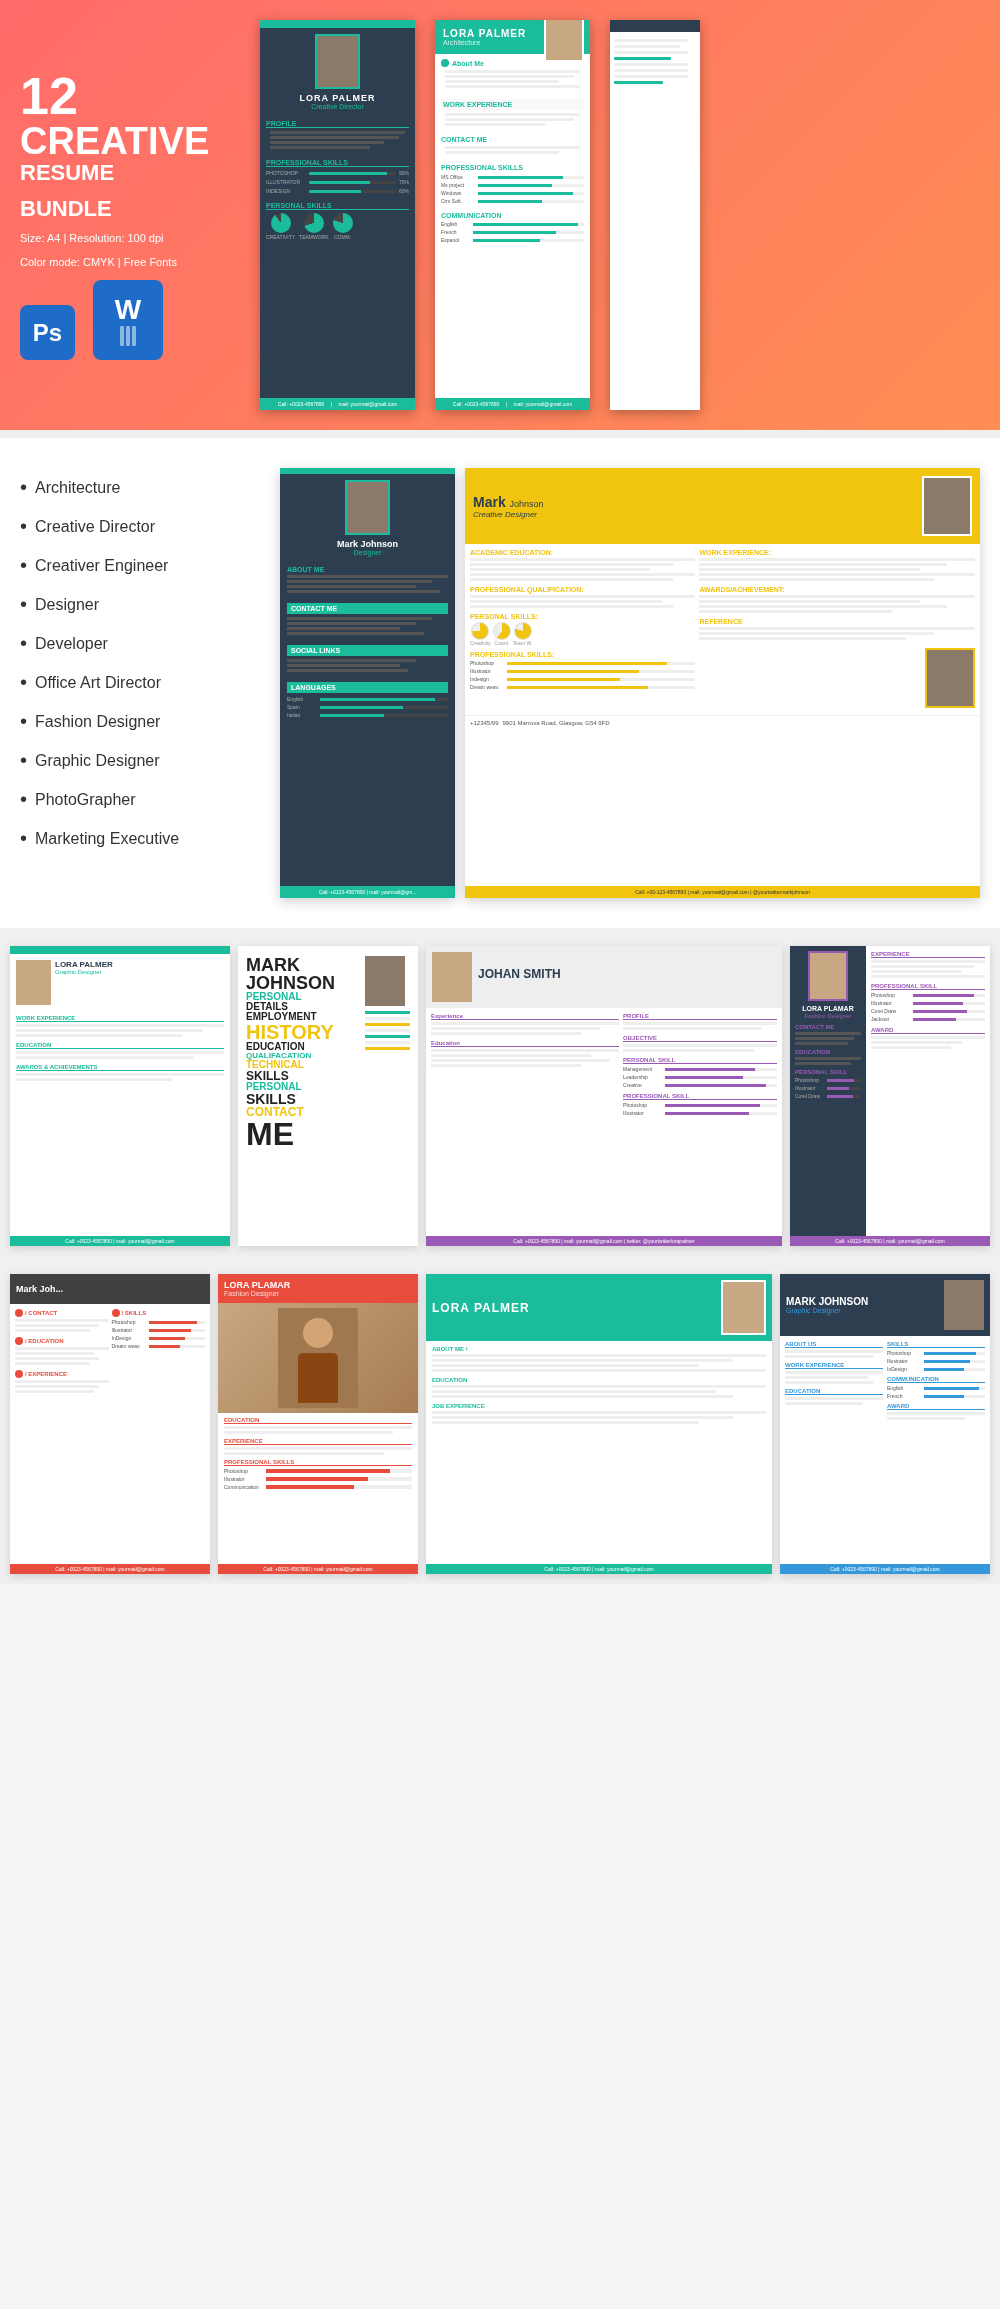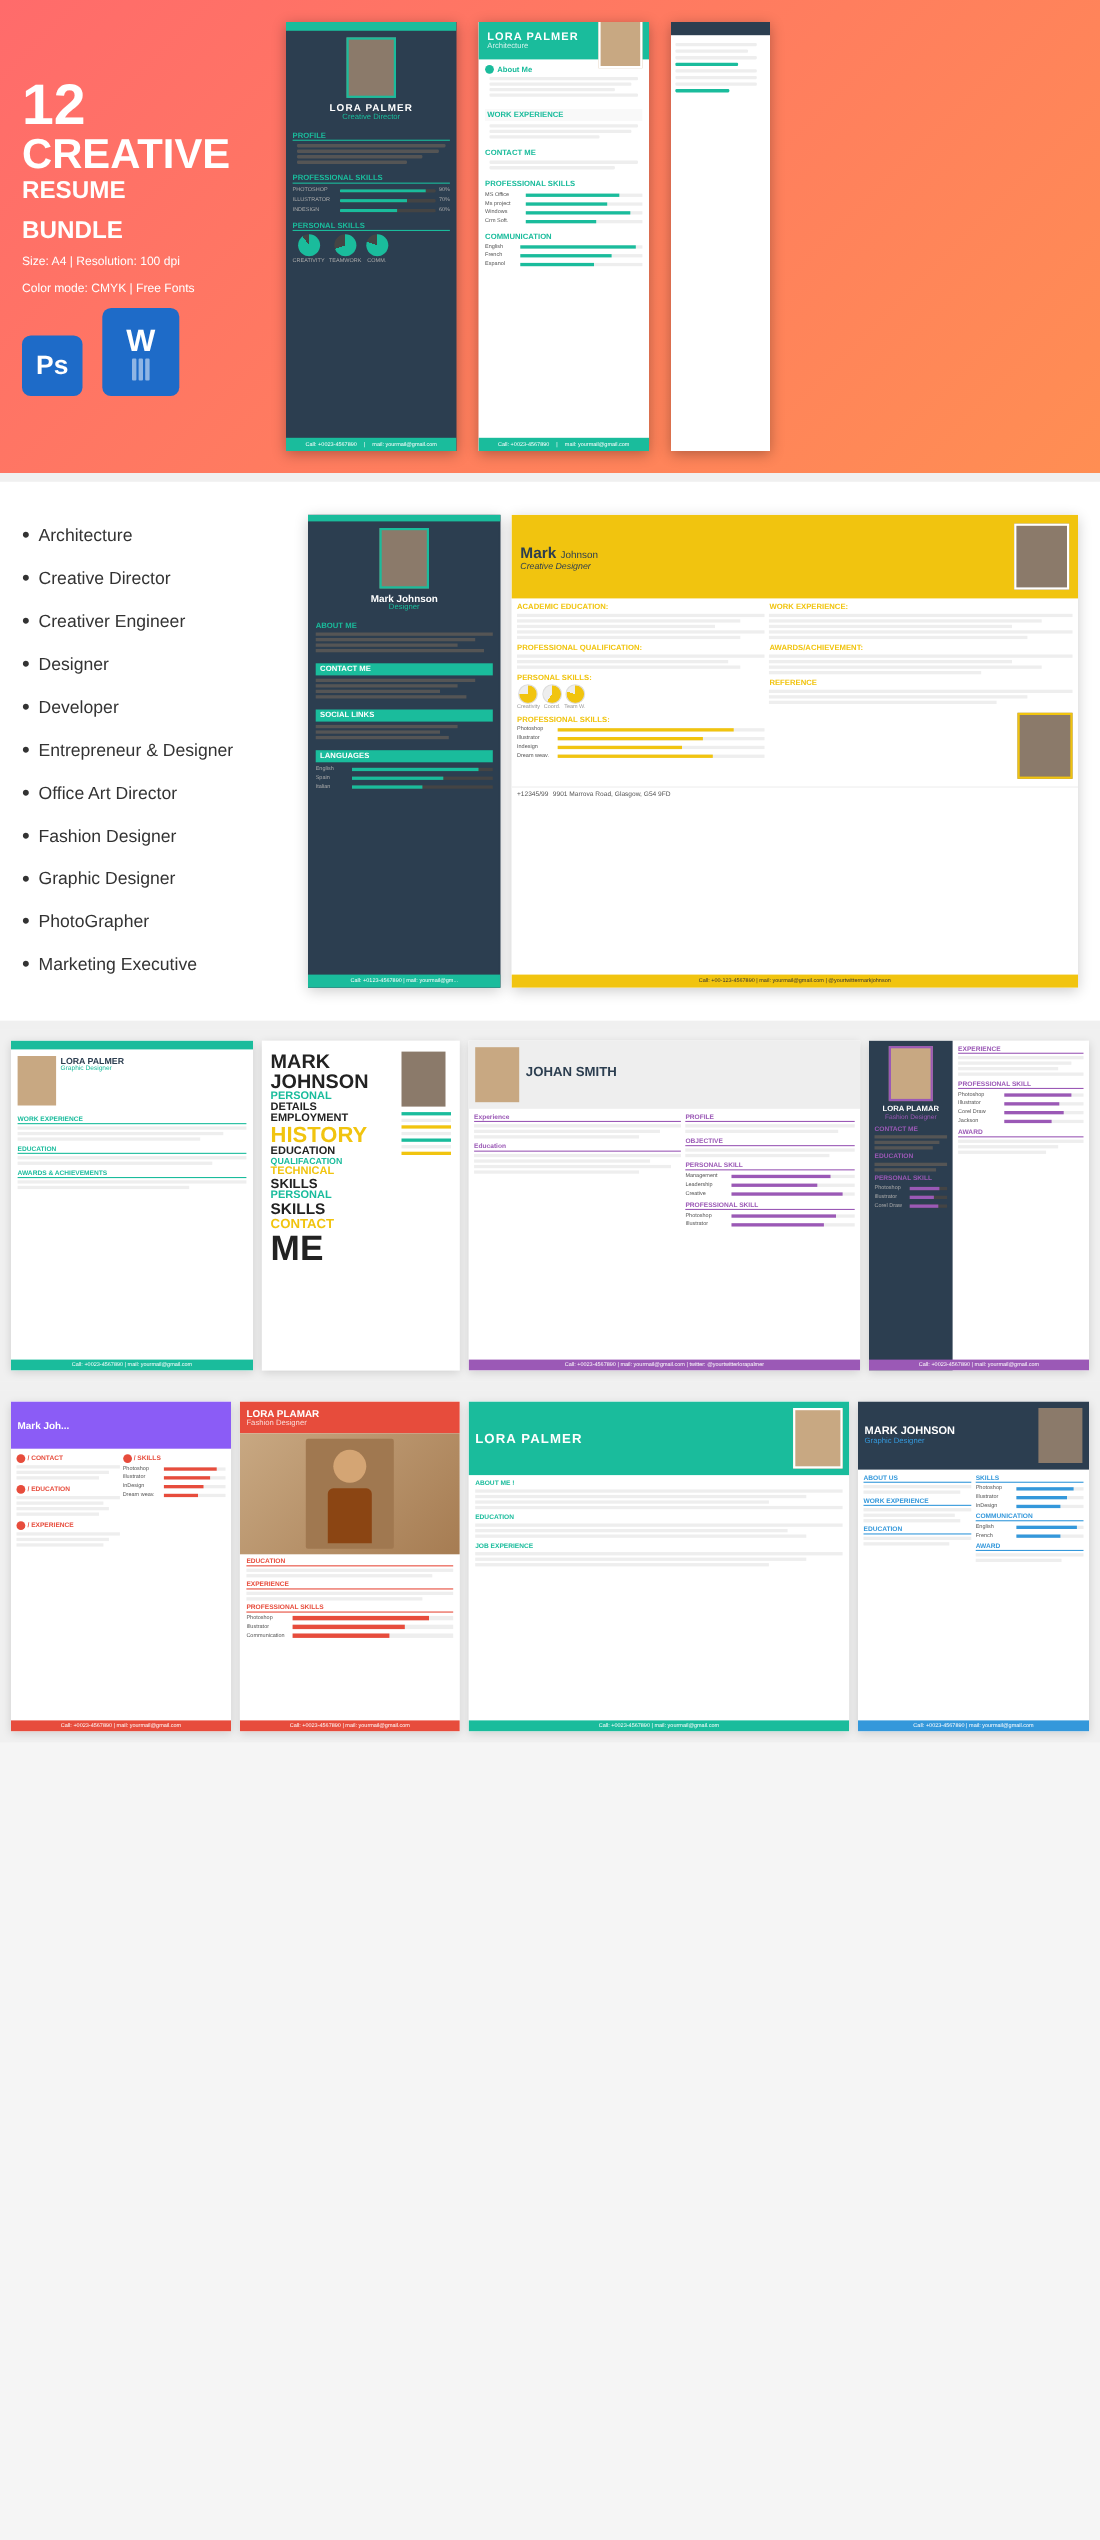--- a/index.html
+++ b/index.html
@@ -335,23 +335,20 @@
       <li>
         <span>Creativer Engineer</span>
       </li>
       <li>
         <span>Designer</span>
       </li>
       <li>
         <span>Developer</span>
       </li>
       <li>
-        <span>Entrepreneur &amp; Designer</span>
-      </li>
-      <li>
         <span>Office Art Director</span>
       </li>
       <li>
         <span>Fashion Designer</span>
       </li>
       <li>
         <span>Graphic Designer</span>
       </li>
       <li>
         <span>PhotoGrapher</span>
@@ -724,21 +721,21 @@
     </div>
     <div style="position:absolute;bottom:0;width:100%;background:#9b59b6;padding:2px 4px;font-size:5px;color:white;text-align:center;">Call: +0023-4567890 | mail: yourmail@gmail.com</div>
   </div>
 </div>
 
 <div class="section-divider"></div>
 
 <div style="display:flex;gap:8px;padding:10px;background:#f0f0f0;width:100%;">
 
   <div style="width:200px;min-height:300px;background:white;box-shadow:0 2px 8px rgba(0,0,0,0.15);overflow:hidden;position:relative;flex-shrink:0;">
-    <div style="background:#8b5cf6;height:43px;display:flex;align-items:center;padding:0 6px;">
+    <div style="background:#404040;height:30px;display:flex;align-items:center;padding:0 6px;">
       <div style="color:white;font-size:9px;font-weight:bold;">Mark Joh...</div>
     </div>
     <div style="display:flex;gap:3px;padding:5px;">
       <div style="width:50%;">
         <div style="font-size:6px;font-weight:bold;color:#e74c3c;margin-bottom:2px;display:flex;align-items:center;gap:2px;">
           <span style="width:8px;height:8px;background:#e74c3c;border-radius:50%;display:inline-block;"></span>
           / CONTACT
         </div>
         <div style="height:3px;background:#eee;width:100%;margin:2px 0;"></div>
         <div style="height:3px;background:#eee;width:90%;margin:2px 0;"></div>

